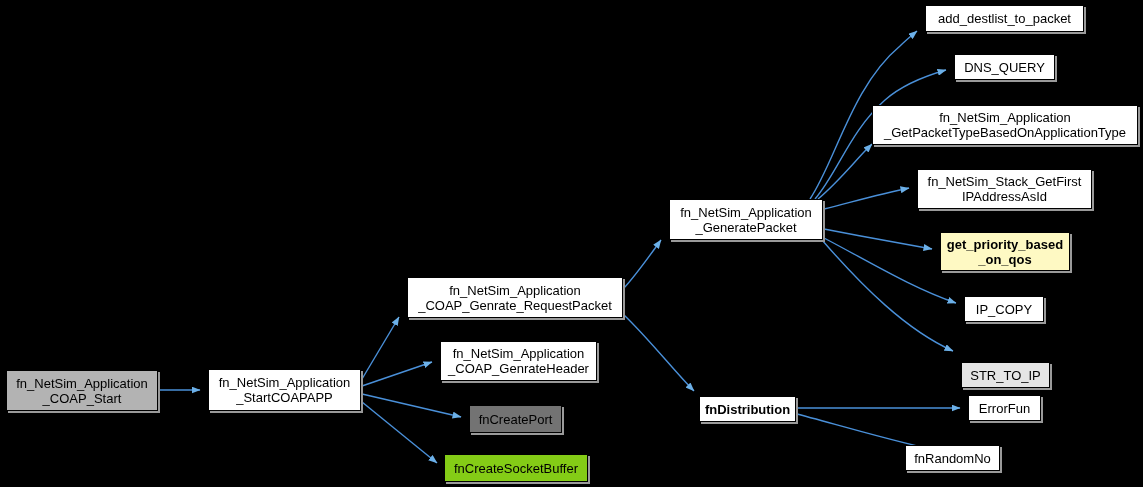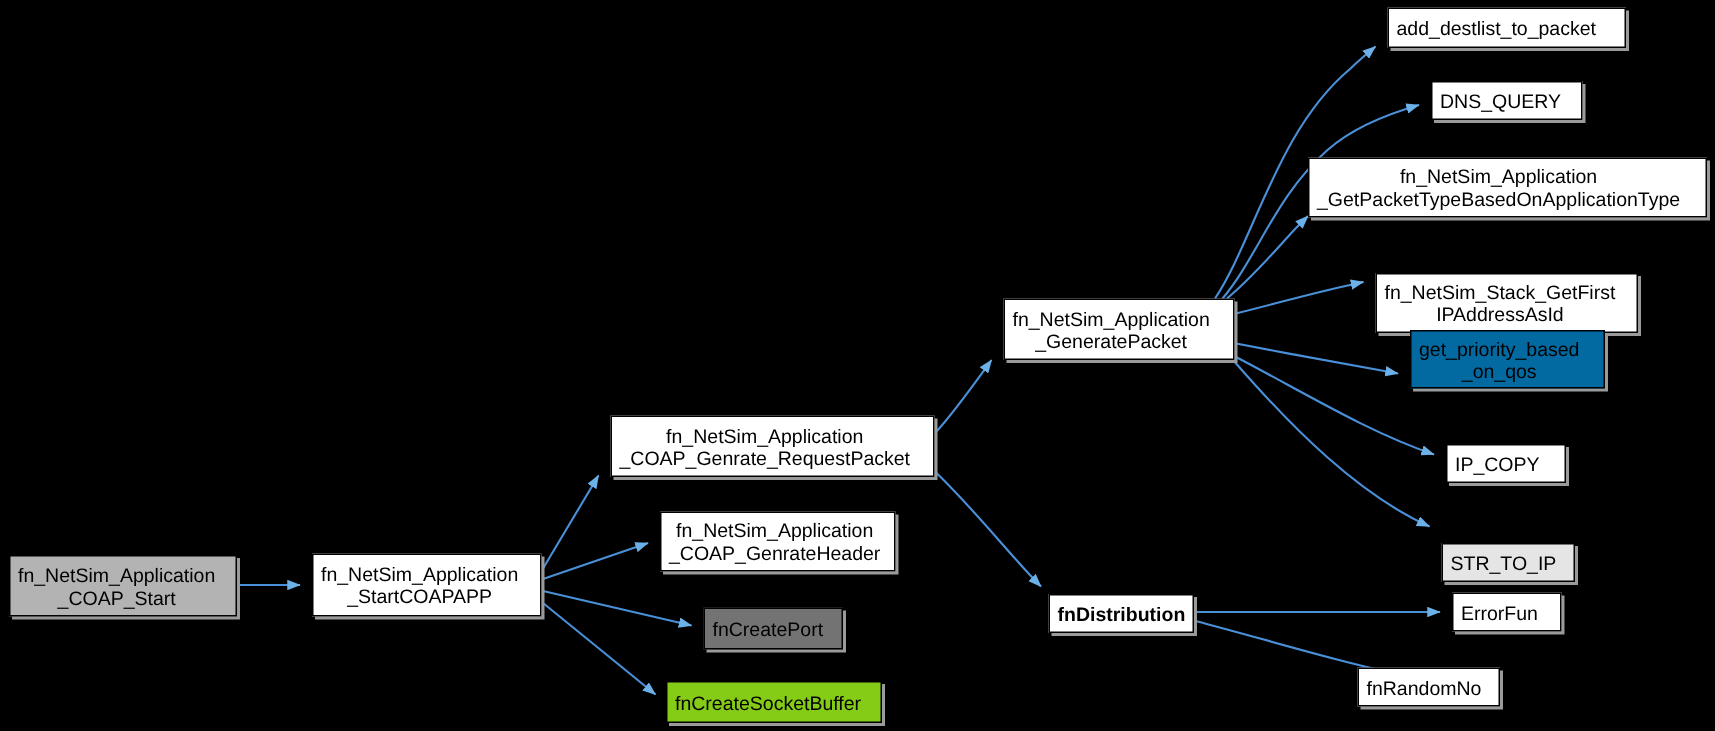--- a/index.html
+++ b/index.html
@@ -23,21 +23,21 @@
     height: 487px;
   }
   .node {
     position: absolute;
     box-sizing: border-box;
     background: #ffffff;
     border: 1px solid #000000;
     box-shadow: 2px 2px 0 0 #9a9a9a;
     display: flex;
     align-items: center;
-    justify-content: flex-start;
+    justify-content: center;
     text-align: center;
     color: #000000;
     font-size: 13px;
     line-height: 15px;
     letter-spacing: 0px;
     white-space: pre-line;
     z-index: 5;
   }
   .node.start {
     background: #b3b3b3;
@@ -89,22 +89,22 @@
 _COAP_GenrateHeader</span></div>
       <div class="node" style="left: 469px; top: 405px; width: 93px; height: 28px; background: #737373; border-color: rgb(0, 0, 0);"><span class="node-label">fnCreatePort</span></div>
       <div class="node" style="left: 444px; top: 454px; width: 144px; height: 28px; background: #84cc16; border-color: rgb(0, 0, 0);"><span class="node-label">fnCreateSocketBuffer</span></div>
       <div class="node" style="left: 669px; top: 199px; width: 154px; height: 41px; background: rgb(255, 255, 255); border-color: rgb(0, 0, 0);"><span class="node-label">fn_NetSim_Application
 _GeneratePacket</span></div>
       <div class="node" style="left: 699px; top: 396px; width: 97px; height: 26px; background: rgb(255, 255, 255); border-color: rgb(0, 0, 0); font-weight: bold;"><span class="node-label">fnDistribution</span></div>
       <div class="node" style="left: 925px; top: 5px; width: 159px; height: 27px; background: rgb(255, 255, 255); border-color: rgb(0, 0, 0);"><span class="node-label">add_destlist_to_packet</span></div>
       <div class="node" style="left: 954px; top: 54px; width: 101px; height: 26px; background: rgb(255, 255, 255); border-color: rgb(0, 0, 0);"><span class="node-label">DNS_QUERY</span></div>
       <div class="node" style="left: 872px; top: 105px; width: 266px; height: 40px; background: rgb(255, 255, 255); border-color: rgb(0, 0, 0);"><span class="node-label">fn_NetSim_Application
 _GetPacketTypeBasedOnApplicationType</span></div>
-      <div class="node" style="left: 917px; top: 169px; width: 175px; height: 40px; background: rgb(255, 255, 255); border-color: rgb(0, 0, 0); margin-top: 13px;"><span class="node-label">fn_NetSim_Stack_GetFirst
+      <div class="node" style="left: 917px; top: 169px; width: 175px; height: 40px; background: rgb(255, 255, 255); border-color: rgb(0, 0, 0);"><span class="node-label">fn_NetSim_Stack_GetFirst
 IPAddressAsId</span></div>
-      <div class="node" style="left: 940px; top: 220px; width: 130px; height: 39px; background: #0369a1; border-color: rgb(0, 0, 0);"><span class="node-label">get_priority_based
+      <div class="node" style="left: 940px; top: 232px; width: 130px; height: 39px; background: #fef9c3; border-color: rgb(0, 0, 0); font-weight: bold;"><span class="node-label">get_priority_based
 _on_qos</span></div>
       <div class="node" style="left: 964px; top: 296px; width: 80px; height: 26px; background: rgb(255, 255, 255); border-color: rgb(0, 0, 0);"><span class="node-label">IP_COPY</span></div>
       <div class="node" style="left: 961px; top: 362px; width: 89px; height: 26px; background: #e5e5e5; border-color: rgb(0, 0, 0);"><span class="node-label">STR_TO_IP</span></div>
       <div class="node" style="left: 968px; top: 395px; width: 73px; height: 26px; background: rgb(255, 255, 255); border-color: rgb(0, 0, 0);"><span class="node-label">ErrorFun</span></div>
       <div class="node" style="left: 905px; top: 445px; width: 95px; height: 26px; background: rgb(255, 255, 255); border-color: rgb(0, 0, 0);"><span class="node-label">fnRandomNo</span></div>
     </div>
 </div>
 
 </body></html>

